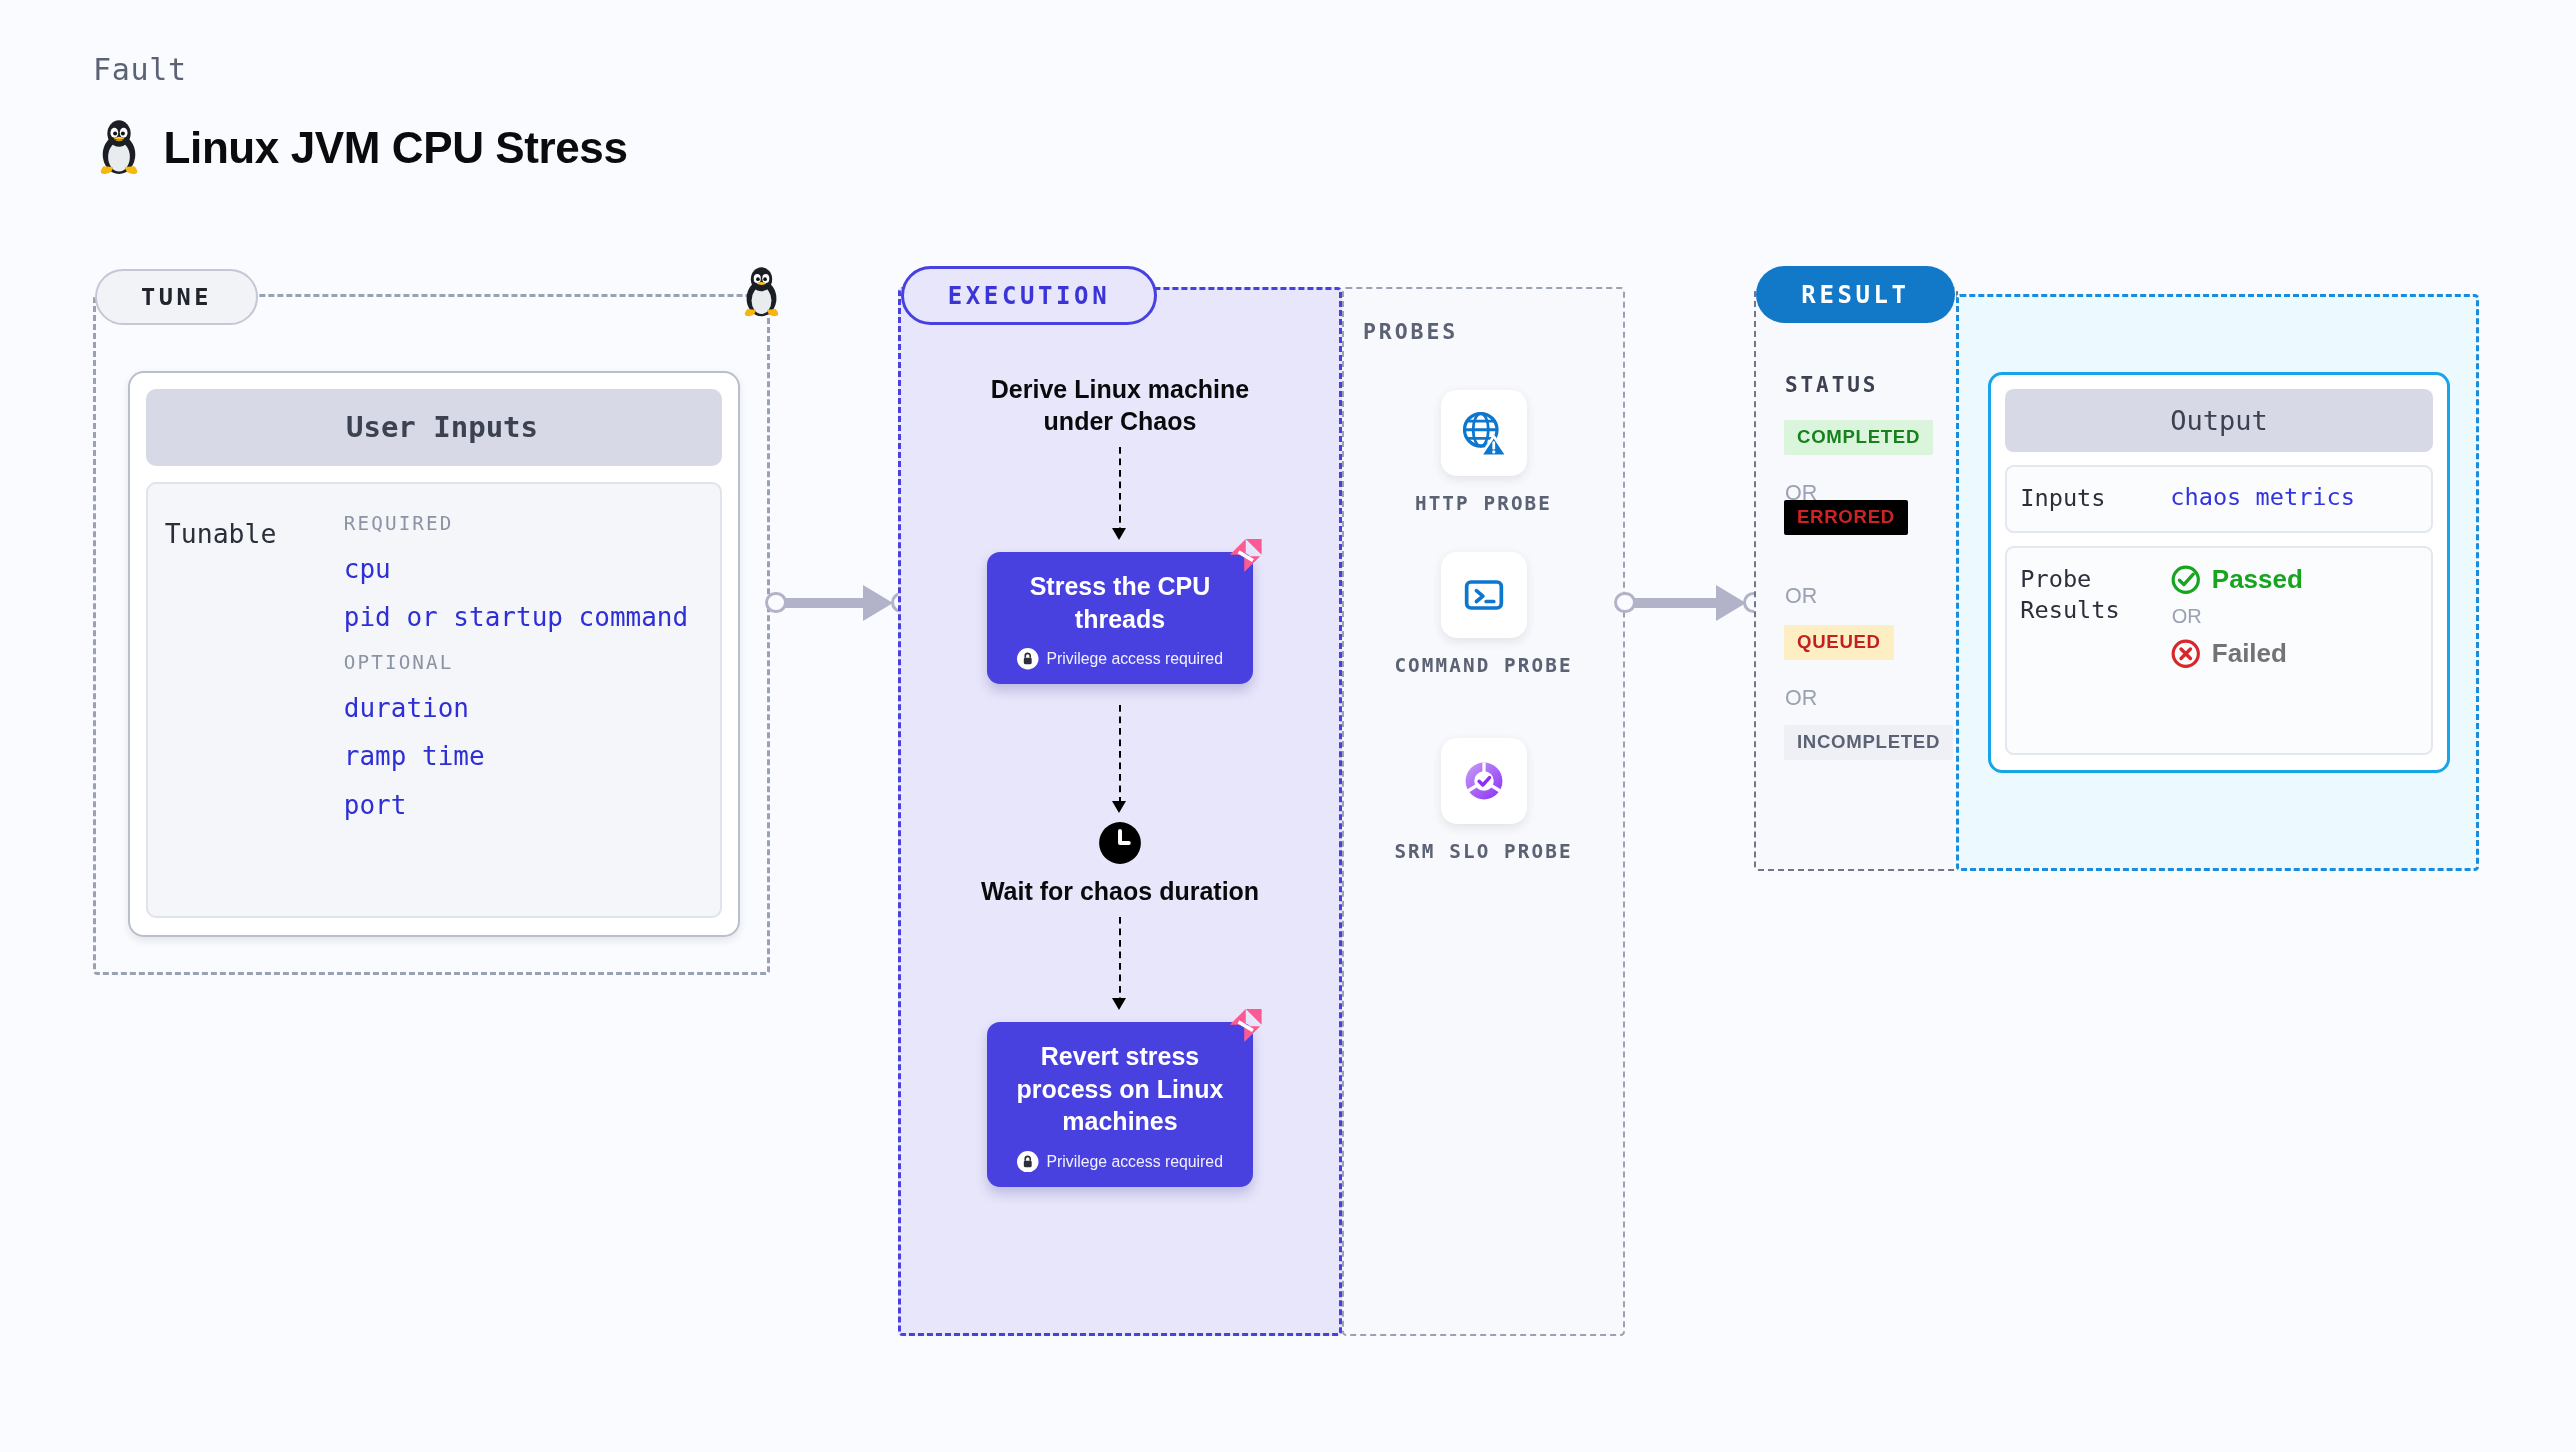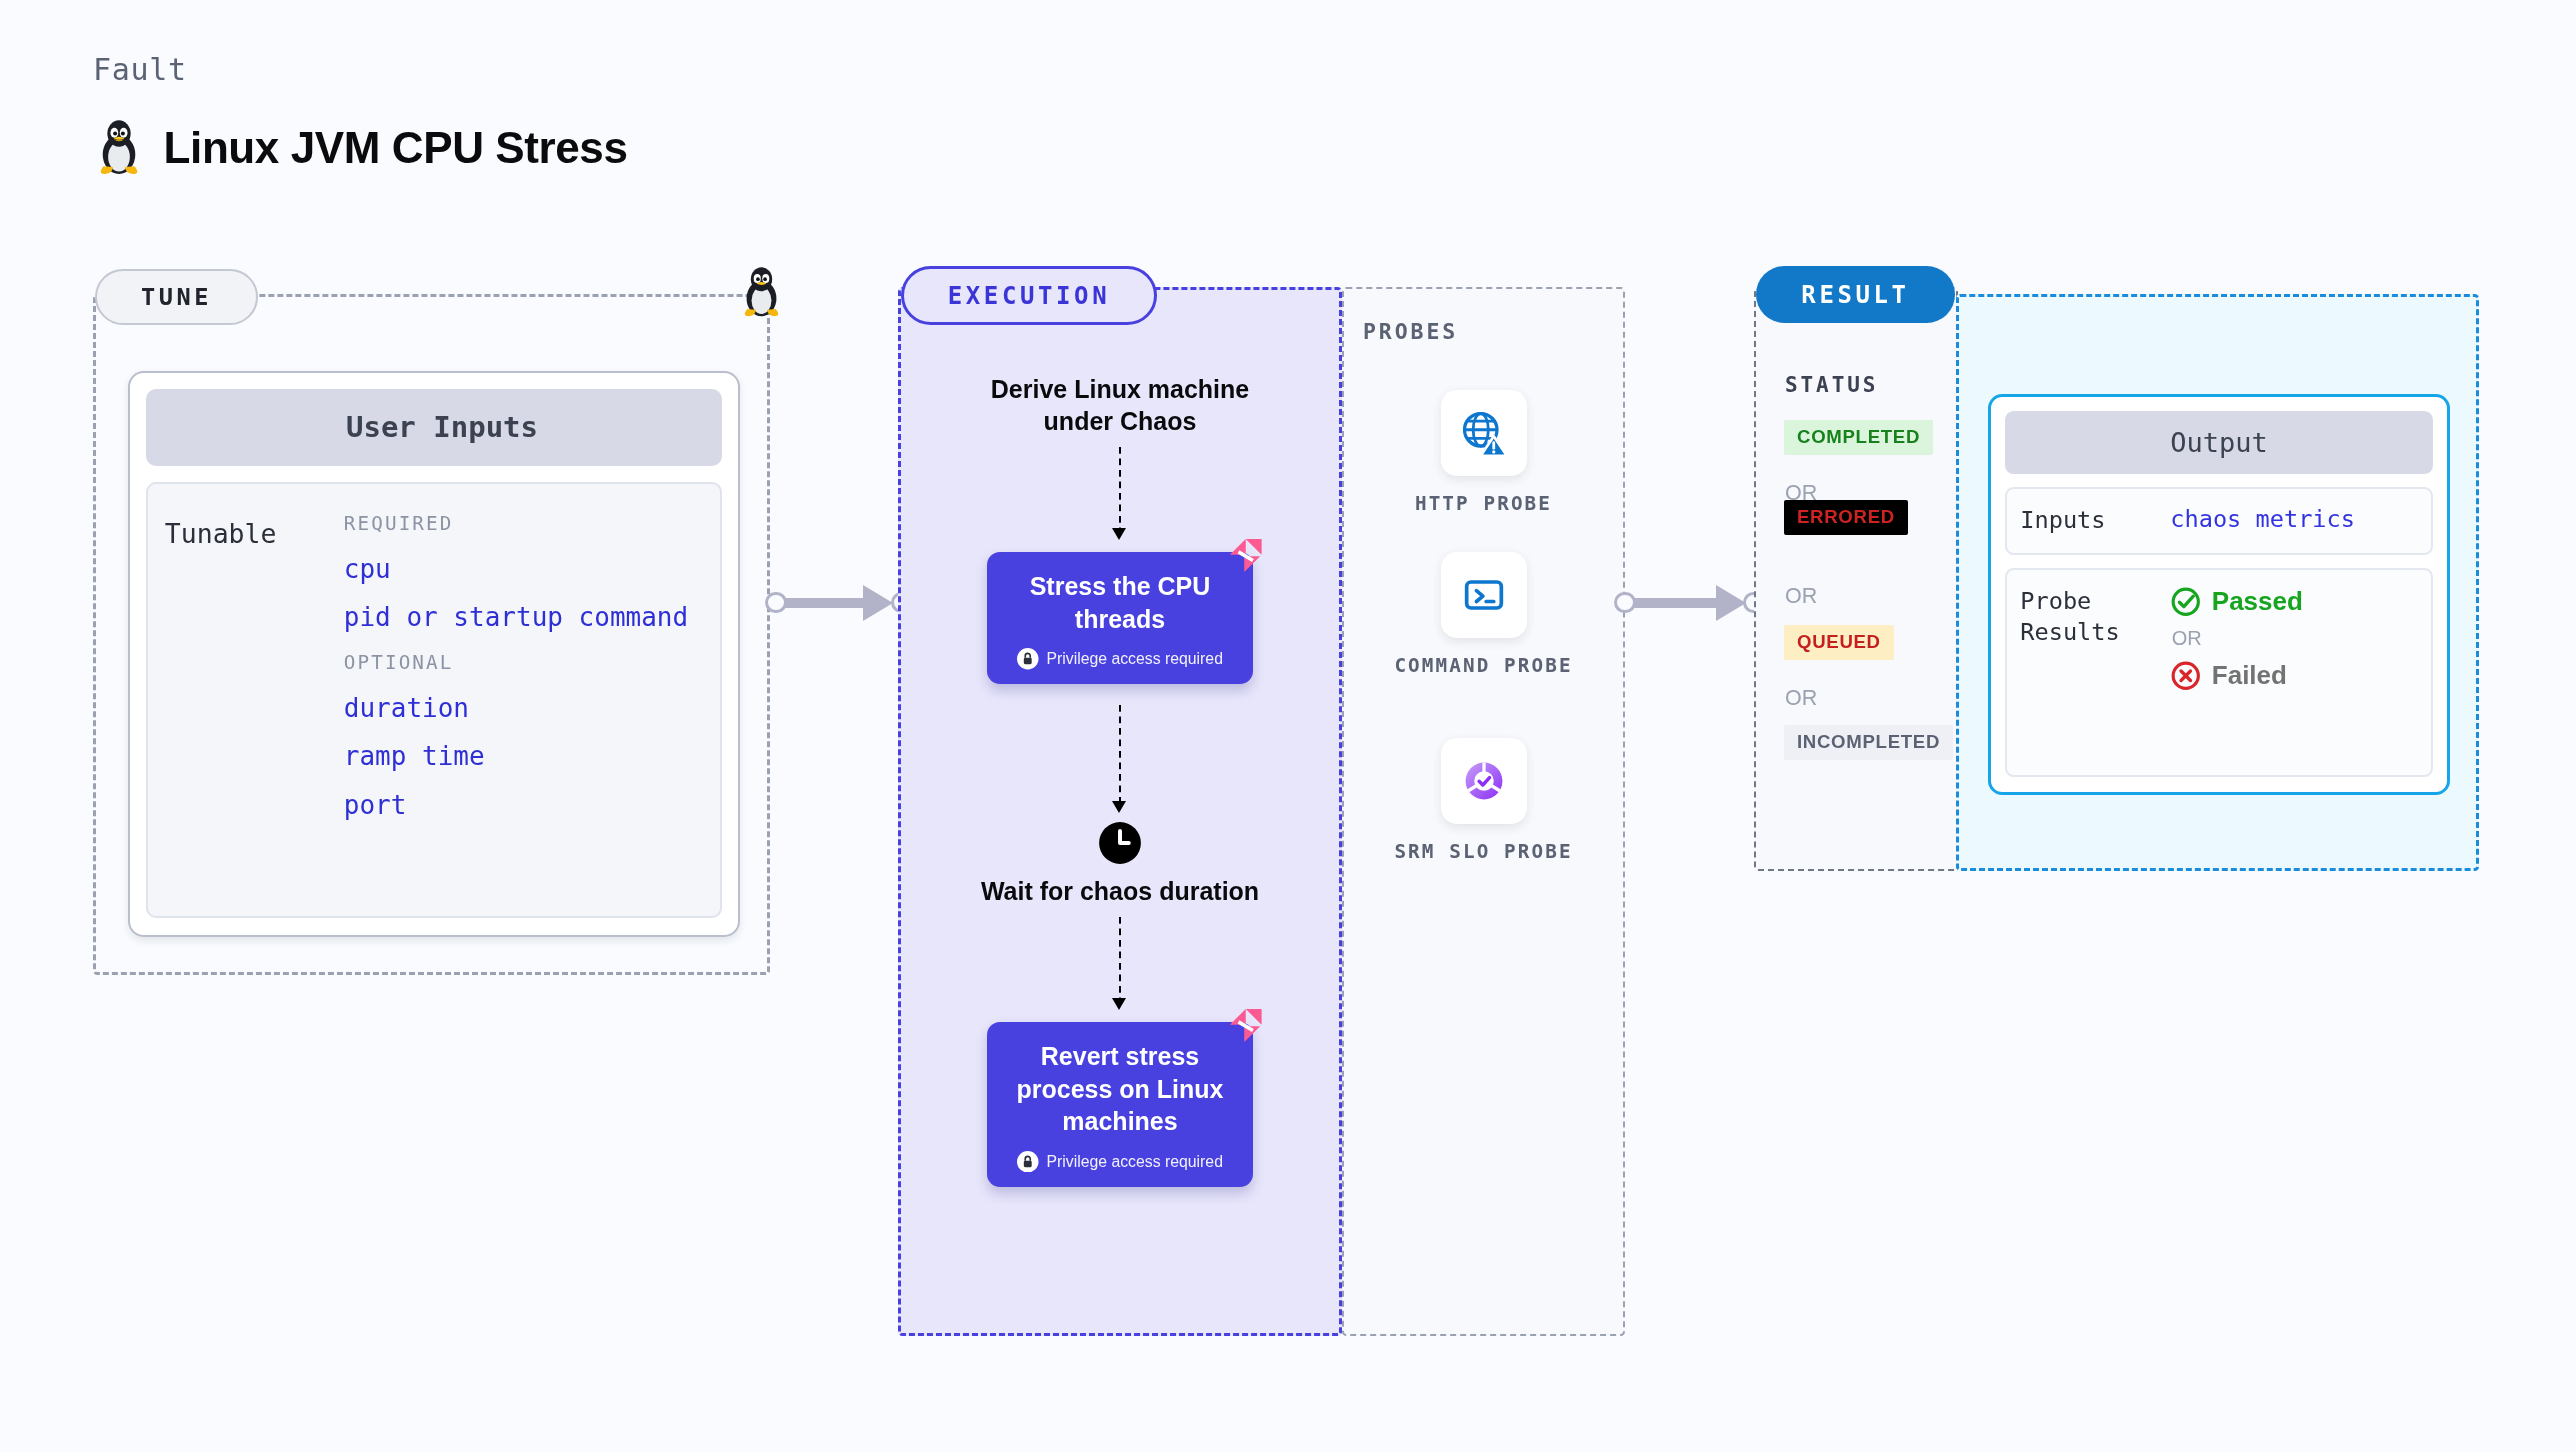--- a/index.html
+++ b/index.html
@@ -178,21 +178,21 @@
     position: absolute; left: 1784px;
     display: inline-flex; align-items: center; justify-content: center;
     padding: 6.4px 13px; border-radius: 2px;
     font-size: 18.6px; font-weight: bold; letter-spacing: 0.7px;
   }
   .st-or {
     position: absolute; left: 1785px;
     font-size: 21.5px; color: #9aa1b0;
   }
   .out-card {
-    position: absolute; left: 1988px; top: 394px;
+    position: absolute; left: 1988px; top: 372px;
     width: 462px; height: 401px;
     background: #ffffff; border: 3.6px solid #16a5e8; border-radius: 14.3px;
     padding: 14.3px;
   }
   .out-hdr {
     height: 63px; background: #d7dae6; border-radius: 8.6px;
     display: flex; align-items: center; justify-content: center;
     font-family: "DejaVu Sans Mono", monospace; font-size: 27px; color: #3c4252;
   }
   .out-row {

